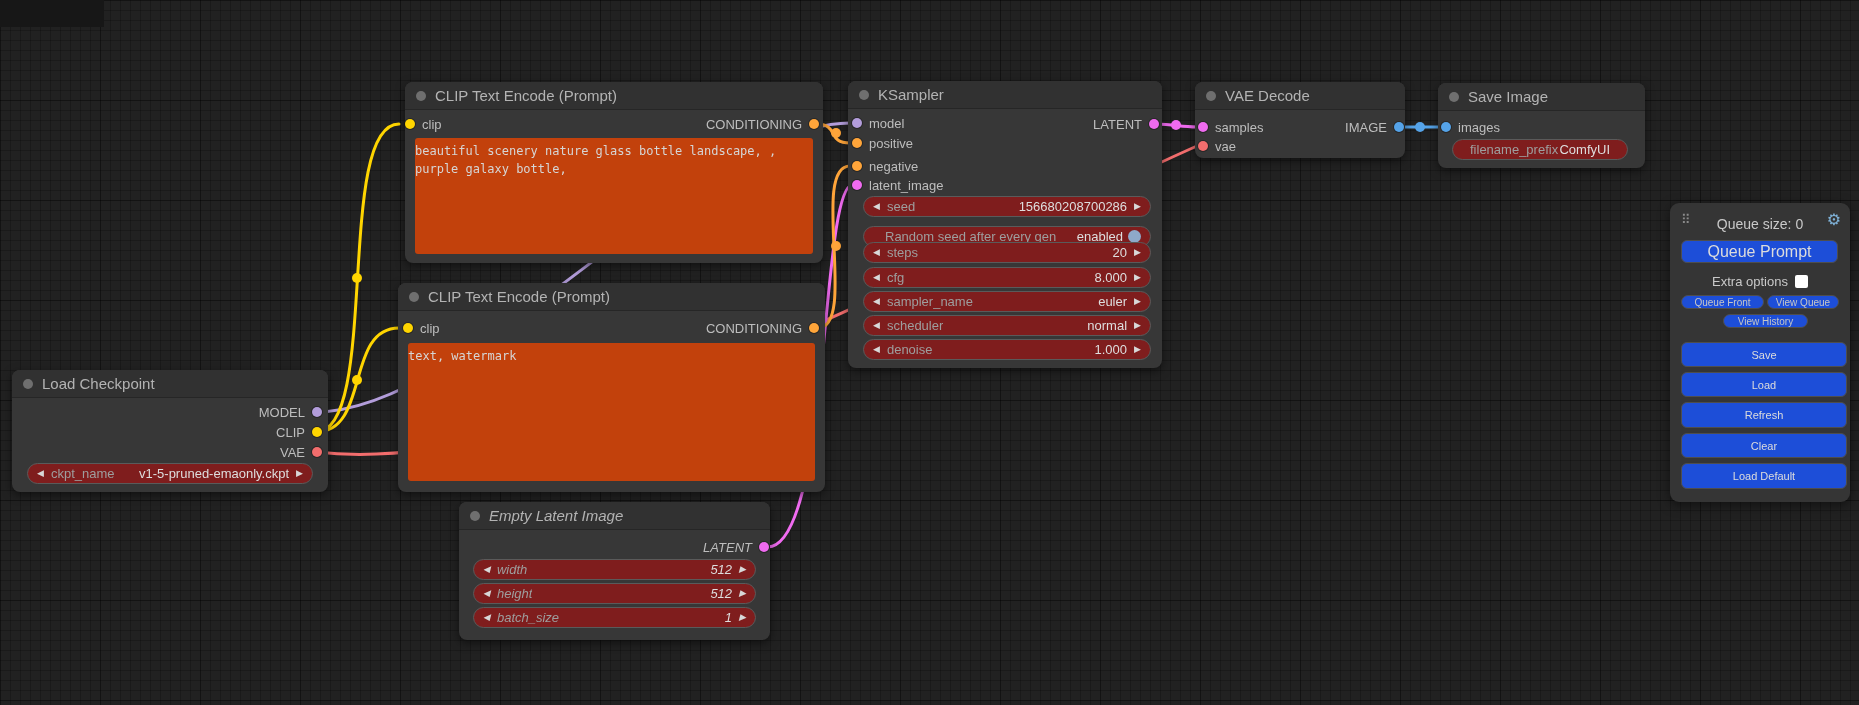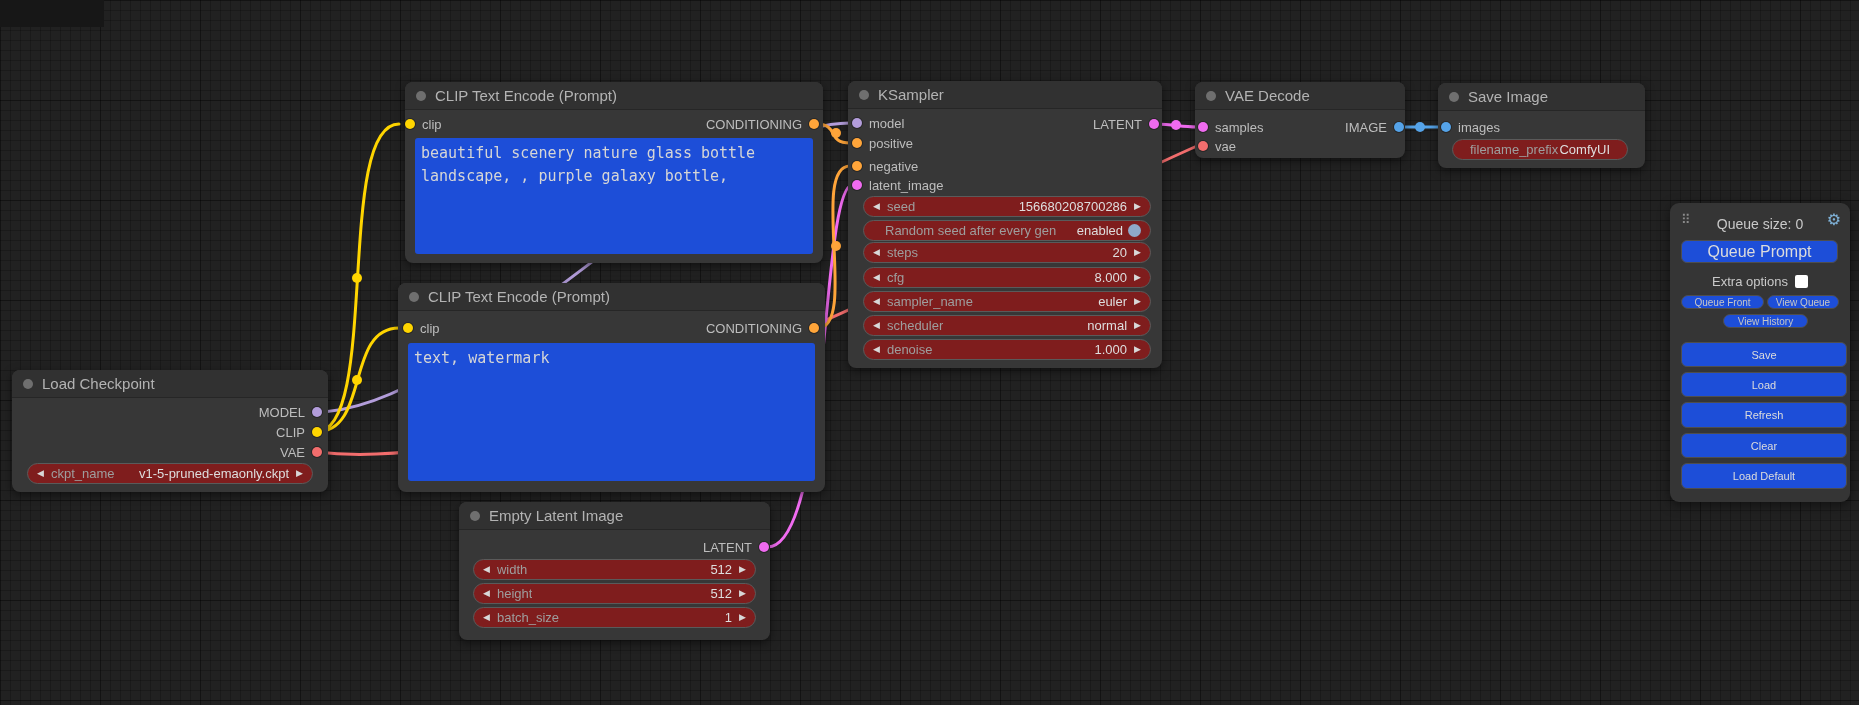--- a/index.html
+++ b/index.html
@@ -27,23 +27,23 @@
   .pdot{width:10px;height:10px;border-radius:50%;flex:none;box-shadow:0 0 0 1px rgba(0,0,0,.3);}
 
   .widget{position:absolute;height:21px;background:#7f1d1d;border:1px solid #5a5a5a;
     border-radius:11px;display:flex;align-items:center;box-sizing:border-box;
     padding:8px 9px;font-size:13px;}
   .warr{font-size:9px;color:#d8d8d8;flex:none;line-height:1;}
   .wlabel{color:#9e9e9e;margin-left:7px;white-space:nowrap;overflow:hidden;}
   .wvalue{margin-left:auto;color:#dedede;margin-right:7px;white-space:nowrap;}
   .toggledot{width:13px;height:13px;border-radius:50%;background:#8ea9c9;flex:none;margin-left:2px;}
 
-  .prompt{position:absolute;background:#1d4ed8;border-radius:3px;
-    font-family:"DejaVu Sans Mono",monospace;font-size:15px;color:#d6d6d6;
-    padding:4px 6px;line-height:1.5;white-space:pre-wrap;overflow:hidden;box-sizing:border-box;}
+  .prompt{position:absolute;background:#c2410c;border-radius:3px;
+    font-family:"DejaVu Sans Mono",monospace;font-size:12px;color:#d6d6d6;
+    padding:4px 0;line-height:1.5;white-space:pre-wrap;overflow:hidden;box-sizing:border-box;}
 
   .qpanel{position:absolute;left:1670px;top:203px;width:180px;height:299px;
     background:#353535;border-radius:9px;box-shadow:0 3px 12px rgba(0,0,0,.5);}
   .qhandle{position:absolute;left:11px;top:9px;color:#8a8a8a;font-size:13px;}
   .qsize{position:absolute;left:0;top:13px;width:100%;text-align:center;
     color:#c9c9c9;font-size:14px;}
   .qgear{position:absolute;right:9px;top:9px;color:#7fb2d8;font-size:16px;line-height:1;}
   .qbtn{position:absolute;background:#1d4ed8;border:1px solid #4e4e4e;border-radius:6px;
     color:#dcdcdc;display:flex;align-items:center;justify-content:center;
     box-sizing:border-box;cursor:default;}
@@ -132,21 +132,21 @@
       <span class="pdot" style="background:#ffd500"></span>
       <span>clip</span>
     </div>
     <div class="port" style="right:6px;top:35px;">
       <span>CONDITIONING</span>
       <span class="pdot" style="background:#ffa53a"></span>
     </div>
     <div class="prompt" style="left:10px;top:60px;width:407px;height:138px;">text, watermark</div>
   </div>
 
-  <div class="node" style="left:459px;top:502px;width:311px;height:138px;">
+  <div class="node" style="left:459px;top:502px;width:311px;height:138px;font-style:italic;">
     <div class="ntitle">
       <span class="tdot"></span>
       <span>Empty Latent Image</span>
     </div>
     <div class="port" style="right:1px;top:35px;">
       <span>LATENT</span>
       <span class="pdot" style="background:#f06bf0"></span>
     </div>
     <div class="widget" style="left:14px;top:57px;width:283px;">
       <span class="warr">◀</span>
@@ -193,21 +193,21 @@
       <span>LATENT</span>
       <span class="pdot" style="background:#f06bf0"></span>
     </div>
 
     <div class="widget" style="left:15px;top:115px;width:288px;">
       <span class="warr">◀</span>
       <span class="wlabel">seed</span>
       <span class="wvalue">156680208700286</span>
       <span class="warr">▶</span>
     </div>
-    <div class="widget" style="left:15px;top:139px;width:288px;">
+    <div class="widget" style="left:15px;top:145px;width:288px;">
       <span class="wlabel" style="margin-left:12px;">Random seed after every gen</span>
       <span class="wvalue" style="margin-right:3px;">enabled</span>
       <span class="toggledot"></span>
     </div>
     <div class="widget" style="left:15px;top:161px;width:288px;">
       <span class="warr">◀</span>
       <span class="wlabel">steps</span>
       <span class="wvalue">20</span>
       <span class="warr">▶</span>
     </div>

